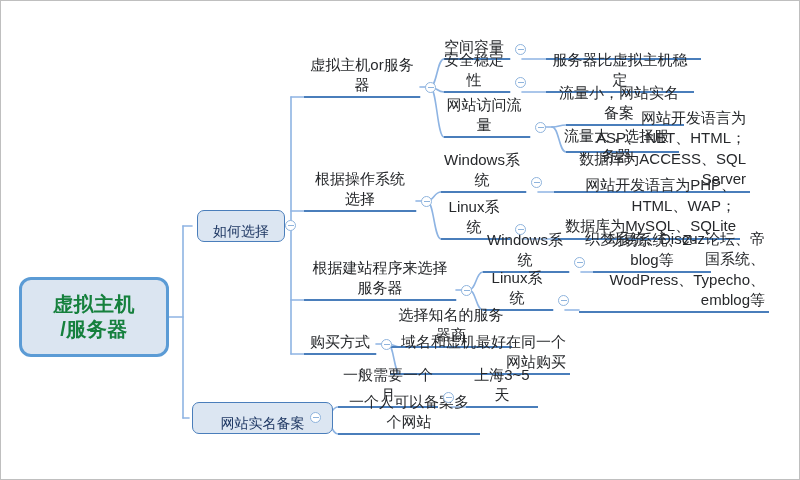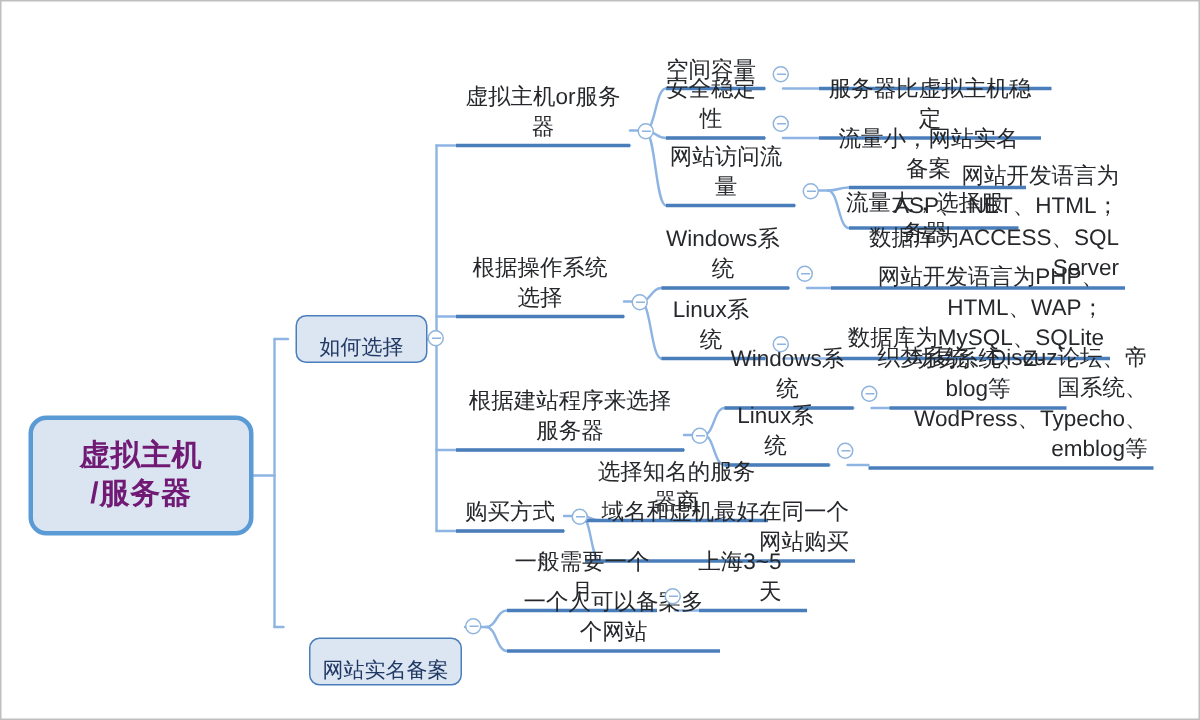--- a/index.html
+++ b/index.html
@@ -27,21 +27,21 @@
   
   .root-node {
     position: absolute;
     display: flex;
     align-items: center;
     justify-content: center;
     background: #dbe5f1;
     border: 3px solid #5b9bd5;
     border-radius: 12px;
     box-sizing: border-box;
-    color: #701a75;
+    color: #15803d;
     font-weight: bold;
     font-size: 20px;
     line-height: 1.25;
     text-align: center;
     letter-spacing: 0.5px;
   }
   .root-node .root-text { white-space: pre-line; }
 
   
   .box-node {
@@ -188,21 +188,21 @@
   </svg>
 
   <div class="root-node" style="left:18px; top:276px; width:150px; height:80px;">
     <span class="root-text">虚拟主机
 /服务器</span>
   </div>
 
   <div class="box-node" style="left:196px; top:209px; width:88px; height:32px;">
     <span>如何选择</span>
   </div>
-  <div class="box-node" style="left:191px; top:424px; width:102px; height:32px;margin-left:14px;">
+  <div class="box-node" style="left:191px; top:401px; width:141px; height:32px;">
     <span>网站实名备案</span>
   </div>
 
   <div class="text-node center" style="left:303px; top:76px; width:116px; height:20px;">
     <span>虚拟主机or服务器</span>
   </div>
 
   <div class="text-node center" style="left:437px; top:38px; width:72px; height:20px;">
     <span>空间容量</span>
   </div>
@@ -265,21 +265,21 @@
   <div class="text-node center" style="left:389px; top:326px; width:122px; height:20px;">
     <span>选择知名的服务器商</span>
   </div>
   <div class="text-node center" style="left:389px; top:353px; width:180px; height:20px;text-align:right;">
     <span>域名和虚机最好在同一个网站购买</span>
   </div>
 
   <div class="text-node center" style="left:337px; top:386px; width:100px; height:20px;">
     <span>一般需要一个月</span>
   </div>
-  <div class="text-node center" style="left:452px; top:386px; width:72px; height:20px;text-align:right;">
+  <div class="text-node center" style="left:465px; top:386px; width:72px; height:20px;">
     <span>上海3~5天</span>
   </div>
   <div class="text-node center" style="left:337px; top:413px; width:142px; height:20px;">
     <span>一个人可以备案多个网站</span>
   </div>
 
   <div class="toggle-icon" style="left:284px; top:219px;"></div>
   <div class="toggle-icon" style="left:309px; top:411px;"></div>
   <div class="toggle-icon" style="left:424px; top:81px;"></div>
   <div class="toggle-icon" style="left:514px; top:43px;"></div>

